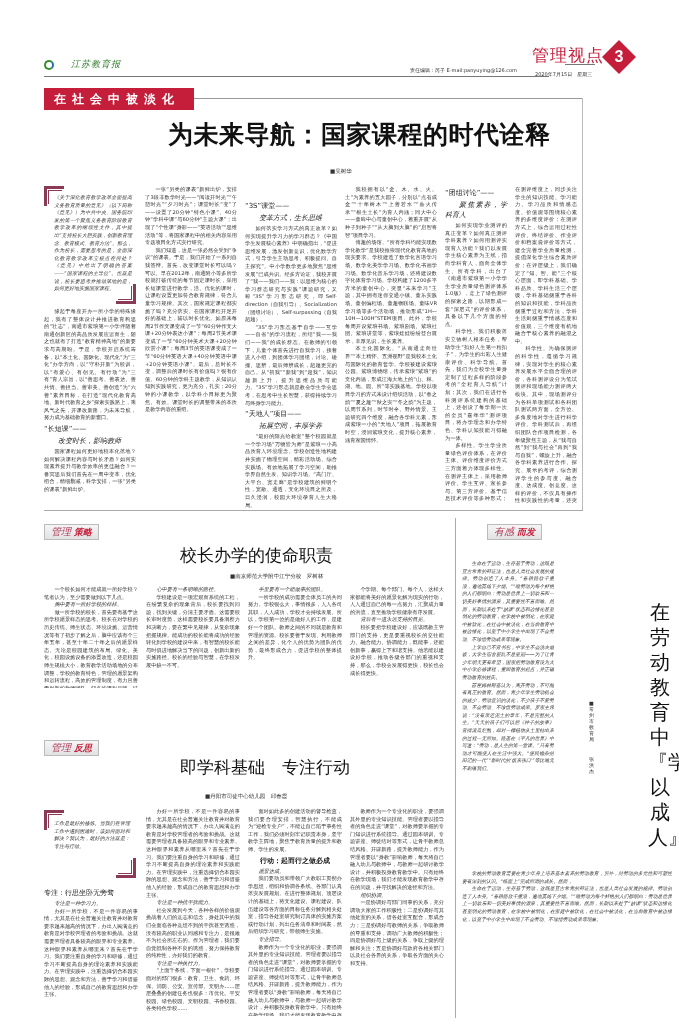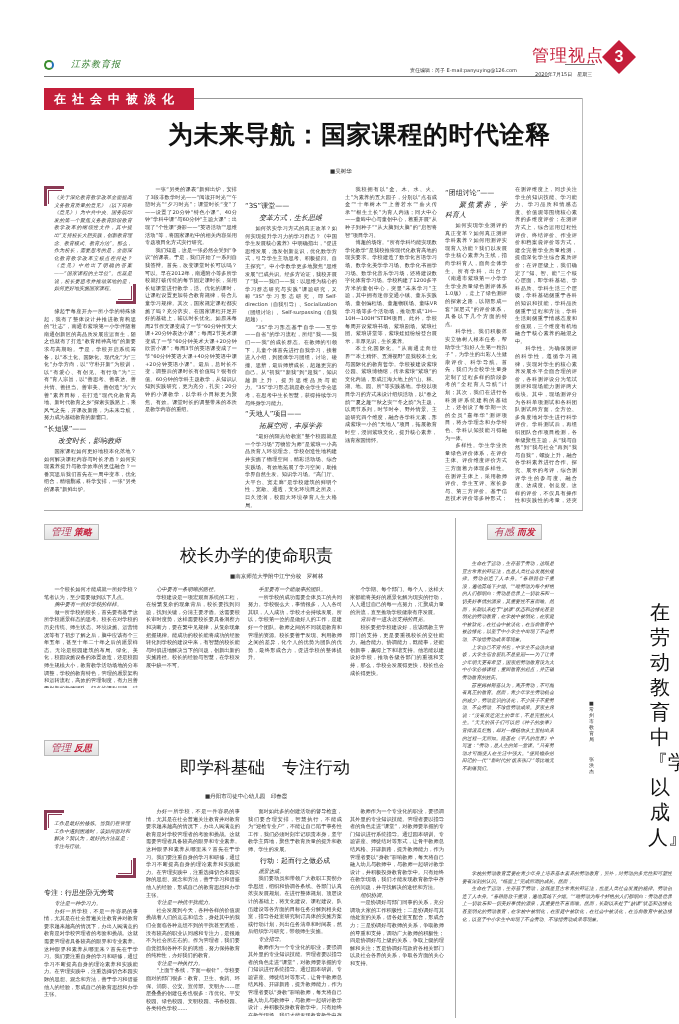--- a/index.html
+++ b/index.html
@@ -171,21 +171,21 @@
 </div>
 <div class="abs col" style="left:146px; top:808px; width:94px; height:208px;">
   <p>办好一所学校，不是一件容易的事情，尤其是在社会普遍关注教育并对教育要求越来越高的情况下，办出人民满意的教育是对学校管理者的考验和挑战。这就需要管理者具备较高的眼界和专业素养。这种眼界和素养从哪里来？首先在于学习。我们要注重自身的学习和研修，通过学习不断提高自身的理论素养和实践能力。在管理实践中，注重选择切合本园实际的思想、观念和方法，善于学习和借鉴他人的经验，形成自己的教育思想和办学主张。</p>
   <p class="italic">专注是一种抗干扰能力。</p>
   <p>社会发展到今天，各种各样的价值观挑战着人们的意志和信念，身处其中的我们会面临各种意想不到的干扰甚至诱惑，没有较高的职业认同感和专注力，是很难不为社会所左右的。作为管理者，我们要自觉抵制各种不良的诱惑，努力保持教育的纯粹性，办好我们的教育。</p>
   <p class="italic">专注是一种执行力。</p>
   <p>“上面千条线，下面一根针”，学校要面对的部门很多：教育、卫生、食药、环保、消防、公安、宣传部、文明办……层层叠叠的创建任务也很多：市优化、平安校园、绿色校园、文明校园、书香校园、各类特色学校……</p>
 </div>
 <div class="abs col" style="left:248px; top:808px; width:94px; height:208px;">
   <p>面对如此多的创建活动的督导检查，我们要合理安排，智慧执行，不能成为“迎检专业户”，不能让自己陷于事务性工作，我们必须时刻牢记职责本身，坚守教学主阵地，聚焦于教育质量的提升和教师、学生的发展。</p>
-  <div class="sub" style="text-align:center;">行动：起而行之做必成</div>
+  <div class="sub" style="text-align:center;font-weight:bold;">行动：起而行之做必成</div>
   <p class="italic">愿景达成。</p>
   <p>我们要动员和带领广大教职工贯彻办学思想，组织和协调各条线、各部门认真落实发展规划。在进行整体规划、顶层设计的基础上，将文化建设、课程建设、队伍建设等各方面的目标任务分解到相关处室，指导各处室研究制订具体的实施方案或行动计划，列出任务清单和时间表，然后组织学习研究，带领师生实施。</p>
   <p class="italic">专业指导。</p>
   <p>教师作为一个专业化的职业，要强调其外显的专业知识技能。管理者要以指导者的角色走进“课堂”，对教师要掌握的专门知识进行系统指导。通过园本研训、专题讲座、师徒结对等形式，让骨干教师总结风格、开辟新路，提升教师能力，作为管理者要以“身教”影响教师，每天将自己融入幼儿与教师中，与教师一起研讨教学设计，并积极投身教育教学中。只有始终在教学现场，我们才能发现教育教学中存在的问题，并寻找解决的途径和方法。</p>
 </div>
 <div class="abs col" style="left:350px; top:808px; width:94px; height:208px;">
   <p>教师作为一个专业化的职业，要强调其外显的专业知识技能。管理者要以指导者的角色走进“课堂”，对教师要掌握的专门知识进行系统指导。通过园本研训、专题讲座、师徒结对等形式，让骨干教师总结风格、开辟新路，提升教师能力，作为管理者要以“身教”影响教师，每天将自己融入幼儿与教师中，与教师一起研讨教学设计，并积极投身教育教学中。只有始终在教学现场，我们才能发现教育教学中存在的问题，并寻找解决的途径和方法。</p>
   <p class="italic">组织协调。</p>
   <p>一是协调好与部门同事的关系，充分调动大家的工作积极性；二是协调好与其他处室的关系，借各处室互配合，形成合力；三是协调好与教师的关系，争取教师的尊重和支持，调动广大教师的积极性；四是协调好与上级的关系，争取上级的理解和关注；五是协调好与政府各相关部门以及社会各界的关系，争取各方面的关心和支持。</p>
 </div>

